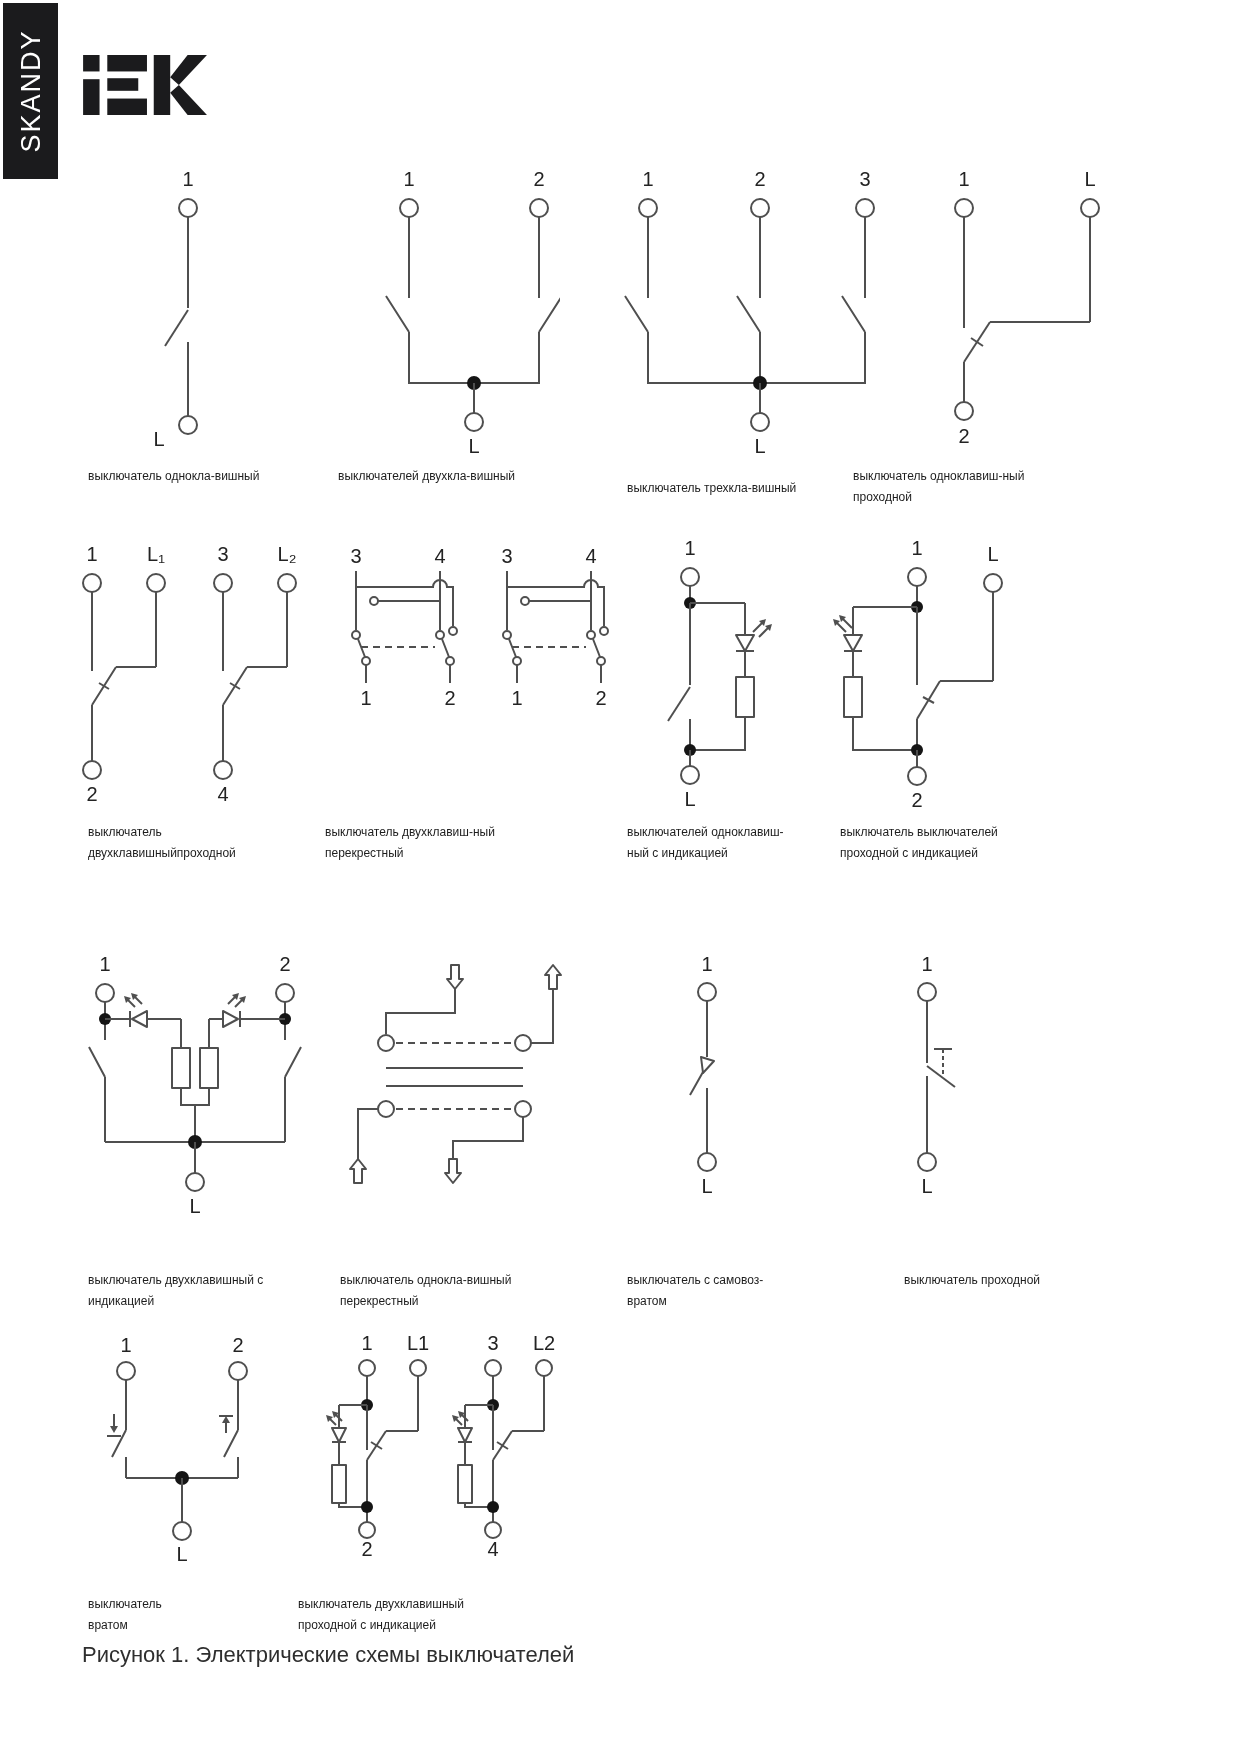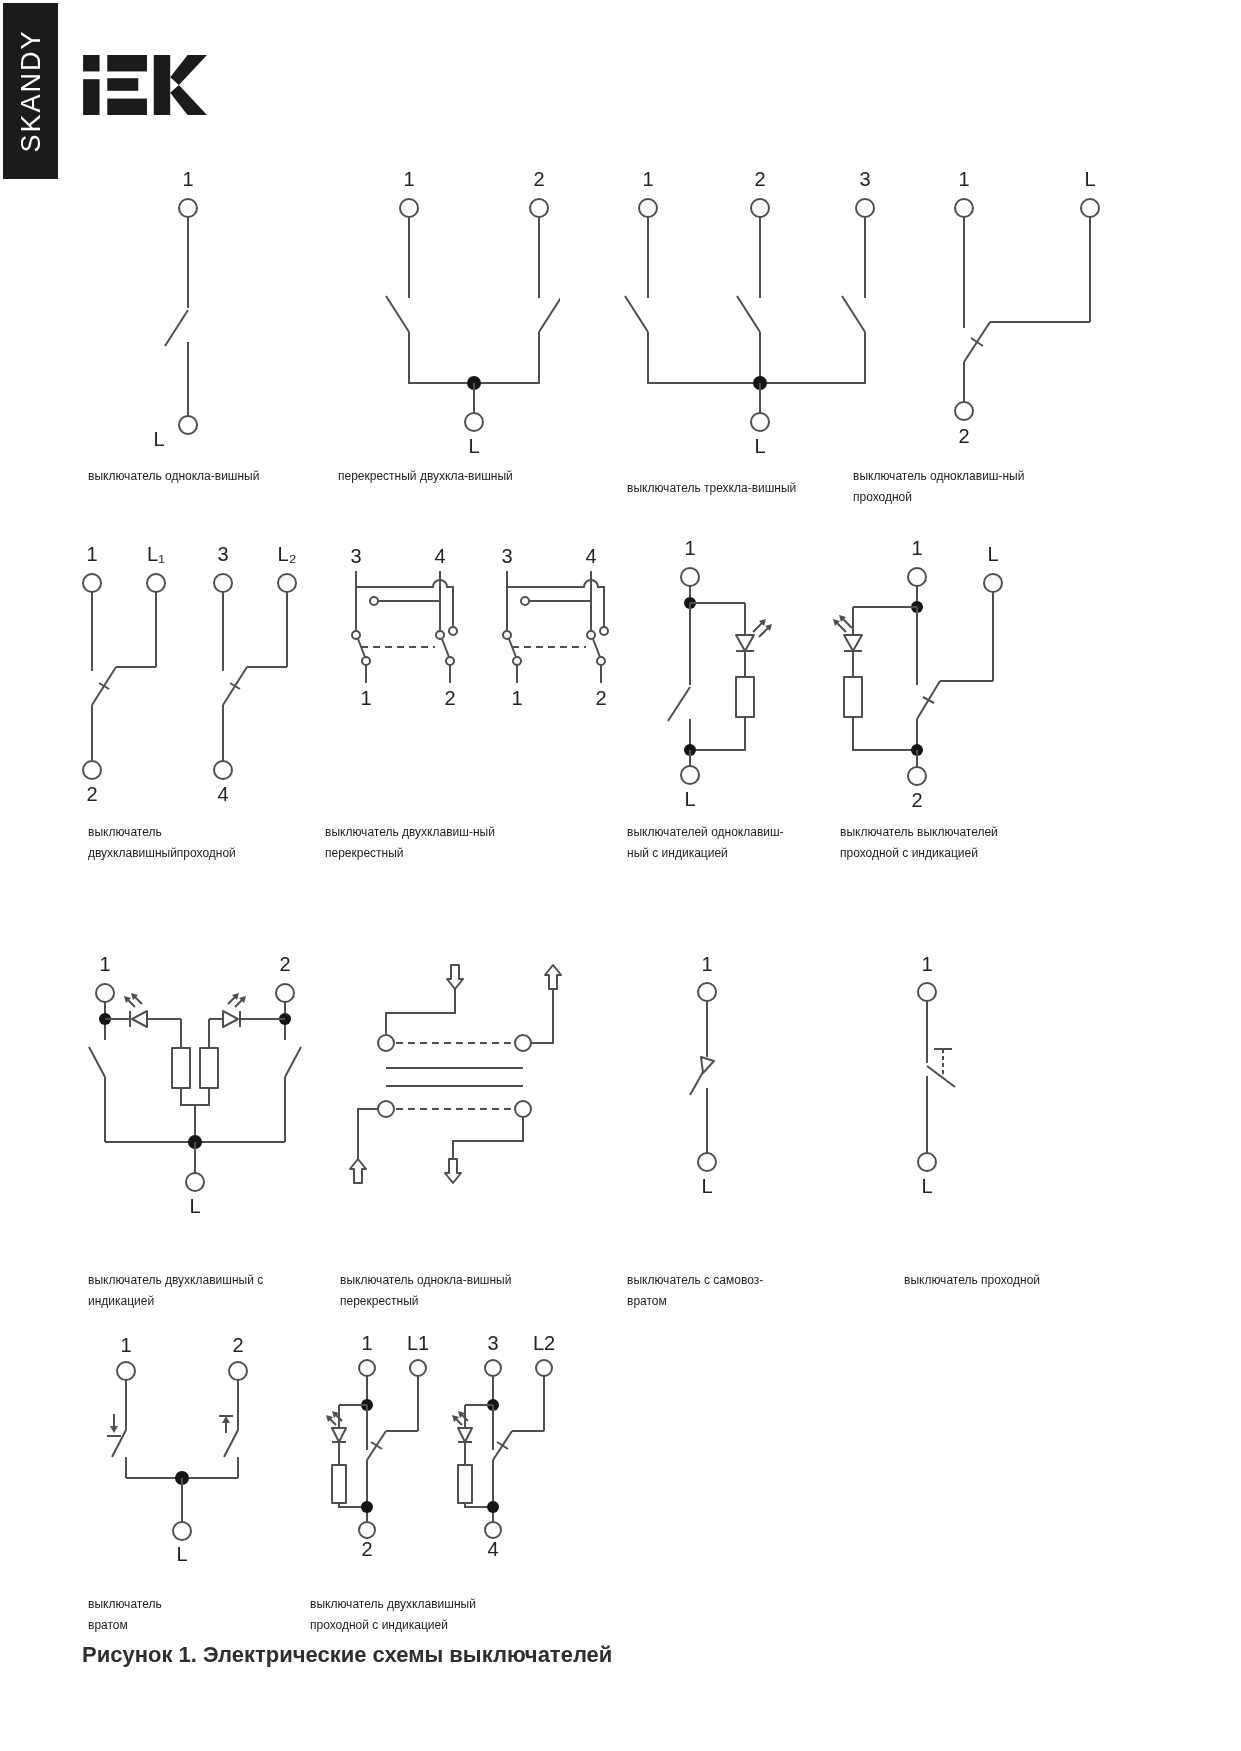--- a/index.html
+++ b/index.html
@@ -15,21 +15,21 @@
   .tl{font-size:20px;}
   .tsub{font-family:"DejaVu Sans",sans-serif;}
   .w{stroke:#4f4f4f;stroke-width:2;fill:none;}
   .dash7{stroke-dasharray:7 5;}
   .dash4{stroke-dasharray:4 3;}
   .term{fill:#fff;stroke:#4f4f4f;stroke-width:2;}
   .dot{fill:#151515;stroke:none;}
   .cmp{fill:#fff;stroke:#4f4f4f;stroke-width:2;stroke-linejoin:round;}
   .ah{fill:#4f4f4f;stroke:none;}
   .cap{position:absolute;font-size:12px;line-height:21px;color:#1d1d1d;}
-  .figcap{position:absolute;left:82px;top:1642px;font-size:22px;color:#2e2e2e;font-weight:bold;}
+  .figcap{position:absolute;left:82px;top:1642px;font-size:22px;color:#2e2e2e;}
 </style>
 </head>
 <body>
 
 <div class="page">
 
   <div class="brand-box">
     <span class="brand-text">SKANDY</span>
   </div>
 
@@ -97,21 +97,21 @@
     <path class="w" d="M85 162 H185"></path>
     <path class="w" d="M59 202 V242"></path>
     <circle class="term" cx="59" cy="251" r="9"></circle>
     <text class="tl" x="59" y="283" text-anchor="middle">2</text>
   </svg>
 
   <div class="cap" style="left:88px;top:466px">
     <div>выключатель однокла-вишный</div>
   </div>
   <div class="cap" style="left:338px;top:466px">
-    <div>перекрестный двухкла-вишный</div>
+    <div>выключателей двухкла-вишный</div>
   </div>
   <div class="cap" style="left:627px;top:478px">
     <div>выключатель трехкла-вишный</div>
   </div>
   <div class="cap" style="left:853px;top:466px">
     <div>выключатель одноклавиш-ный</div>
     <div>проходной</div>
   </div>
 
   <svg class="diag" style="left:60px;top:535px" width="270" height="300">
@@ -430,20 +430,20 @@
     <path class="w" d="M171 130 V192"></path>
     <circle class="dot" cx="171" cy="177" r="6"></circle>
     <circle class="term" cx="171" cy="200" r="8"></circle>
     <text class="tl" x="171" y="226" text-anchor="middle">4</text>
   </svg>
 
   <div class="cap" style="left:88px;top:1594px">
     <div>выключатель</div>
     <div>вратом</div>
   </div>
-  <div class="cap" style="left:310px;top:1594px">
+  <div class="cap" style="left:298px;top:1594px">
     <div>выключатель двухклавишный</div>
     <div>проходной с индикацией</div>
   </div>
 
   <div class="figcap">Рисунок 1. Электрические схемы выключателей</div>
 
 </div>
 
 </body></html>

